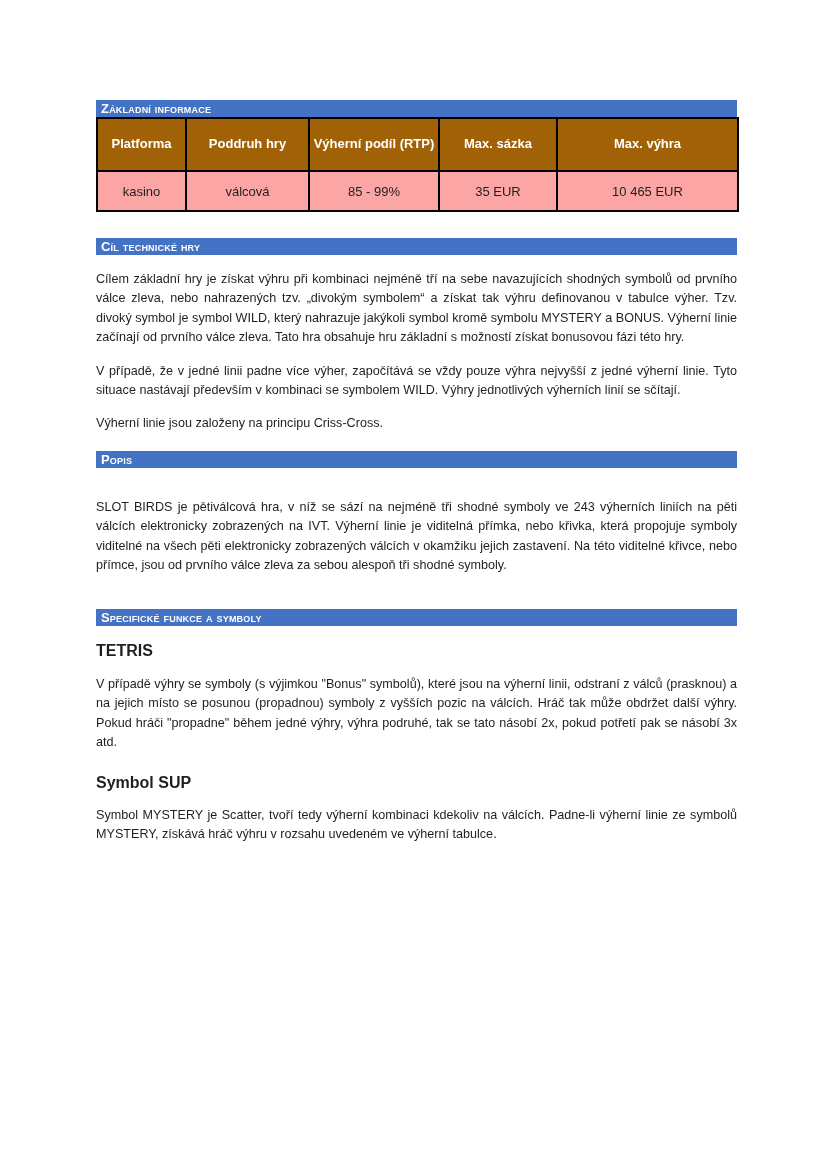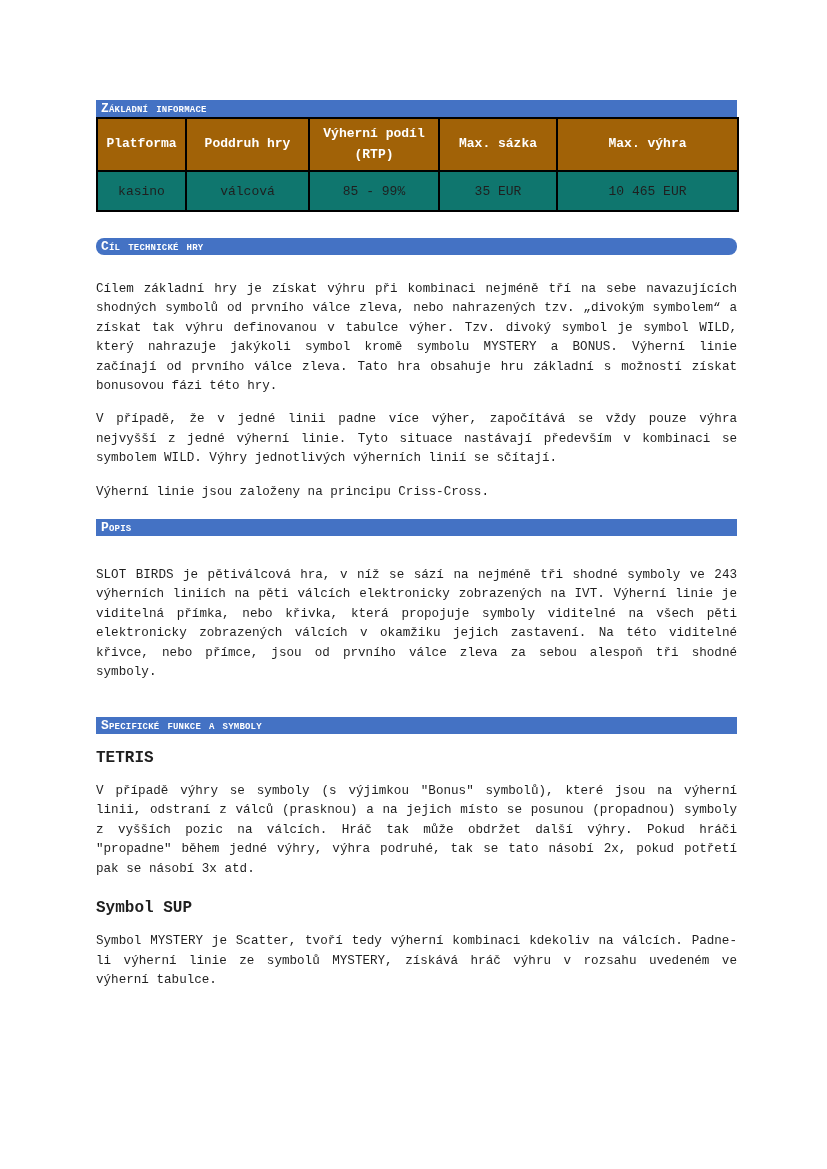--- a/index.html
+++ b/index.html
@@ -1,41 +1,41 @@
 <!DOCTYPE html>
 <html><head>
 <meta charset="utf-8">
 <style>
   html,body { margin:0; padding:0; background:#ffffff; }
   .page {
     position:relative; width:827px; height:1169px; background:#ffffff;
-    font-family:Liberation Mono, monospace; color:#1f1f1f;
+    font-family:Liberation Sans, sans-serif; color:#1f1f1f;
     overflow:hidden;
   }
   .content { position:absolute; left:96px; top:100px; width:641px; }
 
   .bar {
     background:#4472C4; color:#ffffff; font-weight:bold;
     font-variant:small-caps; font-size:13px; line-height:17px; height:17px;
     padding-left:5px; letter-spacing:0.2px; box-sizing:border-box;
   }
-  .bar-goal        { margin-top:26px; margin-bottom:25px;border-radius:8px; }
+  .bar-goal        { margin-top:26px; margin-bottom:15px; }
   .bar-description { margin-top:17px; margin-bottom:30px; }
   .bar-functions   { margin-top:34px; margin-bottom:15px; }
 
   table.info-table { border-collapse:collapse; width:641px; table-layout:fixed; }
   table.info-table td {
     border:2px solid #000000; text-align:center; vertical-align:middle;
     font-size:13px; padding:2px; box-sizing:border-box;
   }
   table.info-table tr.hrow td {
     background:#a16207; color:#ffffff; font-weight:bold;
     height:53px; line-height:1.6;
   }
-  table.info-table tr.drow td { height:40px; background:#0f766e; }
+  table.info-table tr.drow td { height:40px; background:#fca5a5; }
 
   .para {
     text-align:justify; font-size:12.6px; line-height:19.4px;
     margin:0 0 14px 0;
   }
   .subhead {
     font-weight:bold; font-size:16px; line-height:19.4px;
     margin:0 0 14px 0;
   }
   .subhead-sup     { margin-top:20px; }

